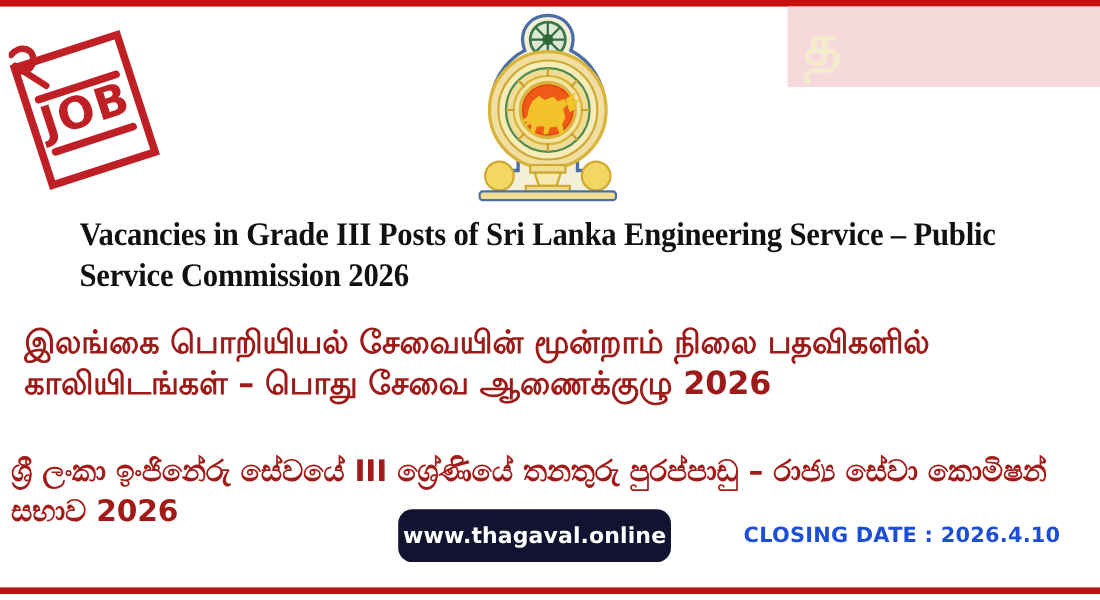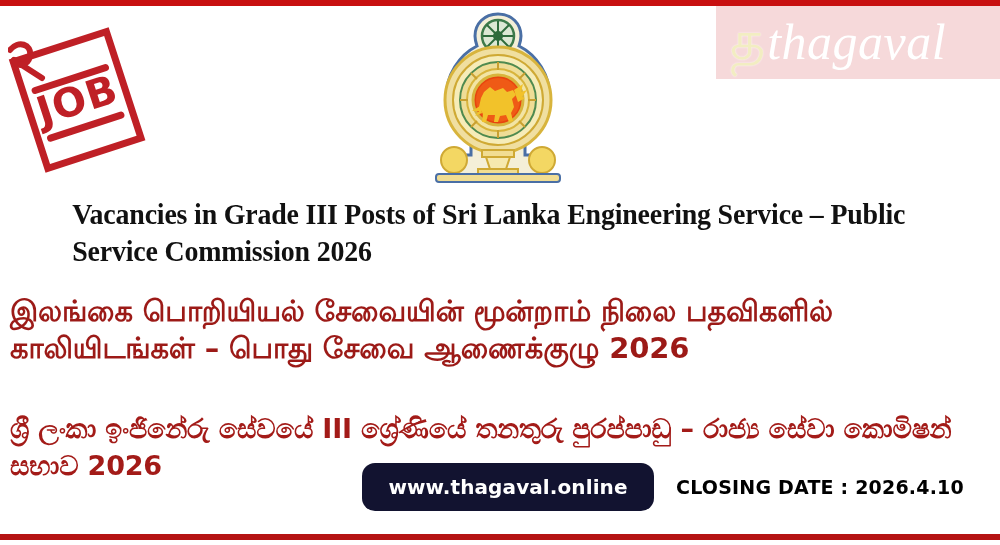--- a/index.html
+++ b/index.html
@@ -106,21 +106,21 @@
     color: #111111;
     letter-spacing: -0.2px;
     transform: scaleX(0.93);
     transform-origin: center top;
     margin: 0;
     padding: 0 40px;
   }
 
   .title-ta {
     margin: 24px 0 0 0;
-    padding: 0 10px;
+    padding: 0 22px;
     font-family: "DejaVu Sans", sans-serif;
     font-weight: bold;
     font-size: 29px;
     line-height: 1.28;
     color: #9c1a17;
     letter-spacing: -0.2px;
   }
 
   .title-si {
     margin: 44px 0 0 0;
@@ -131,21 +131,21 @@
     line-height: 1.34;
     color: #a31b18;
     letter-spacing: -0.2px;
   }
 
   
   .url-pill {
     position: absolute;
     left: 362px;
     top: 463px;
-    width: 292px;
+    width: 248px;
     height: 48px;
     background: #121330;
     border-radius: 13px;
     display: flex;
     align-items: center;
     justify-content: center;
     color: #ffffff;
     font-family: "DejaVu Sans", sans-serif;
     font-weight: bold;
     font-size: 20px;
@@ -154,21 +154,21 @@
     box-sizing: border-box;
   }
 
   .closing-date {
     position: absolute;
     left: 676px;
     top: 476px;
     font-family: "DejaVu Sans", sans-serif;
     font-weight: bold;
     font-size: 19px;
-    color: #000000;
+    color: #1d4ed8;
     letter-spacing: 0.2px;
     white-space: nowrap;
   }
 </style>
 </head>
 <body>
 
 <div class="poster">
 
   <div class="rule-top"></div>
@@ -232,21 +232,20 @@
         <rect x="60" y="161" width="40" height="7" fill="#f1dd92"></rect>
       </g>
       <circle cx="36" cy="152" r="13" fill="#f3d763" stroke="#cfa934" stroke-width="2"></circle>
       <circle cx="124" cy="152" r="13" fill="#f3d763" stroke="#cfa934" stroke-width="2"></circle>
       <rect x="18" y="166" width="124" height="8" rx="3" fill="#f1dd92" stroke="#4a6fa5" stroke-width="2"></rect>
     </svg>
   </div>
 
   <div class="brand">
     <span class="brand-glyph">த</span>
-    <span class="brand-word">thagaval</span>
   </div>
 
   <div class="headings">
     <h1 class="title-en">Vacancies in Grade III Posts of Sri Lanka Engineering Service – Public Service Commission 2026</h1>
     <p class="title-ta">இலங்கை பொறியியல் சேவையின் மூன்றாம் நிலை பதவிகளில் காலியிடங்கள் – பொது சேவை ஆணைக்குழு 2026</p>
     <p class="title-si">ශ්‍රී ලංකා ඉංජිනේරු සේවයේ III ශ්‍රේණියේ තනතුරු පුරප්පාඩු – රාජ්‍ය සේවා කොමිෂන් සභාව 2026</p>
   </div>
 
   <div class="url-pill">www.thagaval.online</div>
   <div class="closing-date">CLOSING DATE : 2026.4.10</div>

